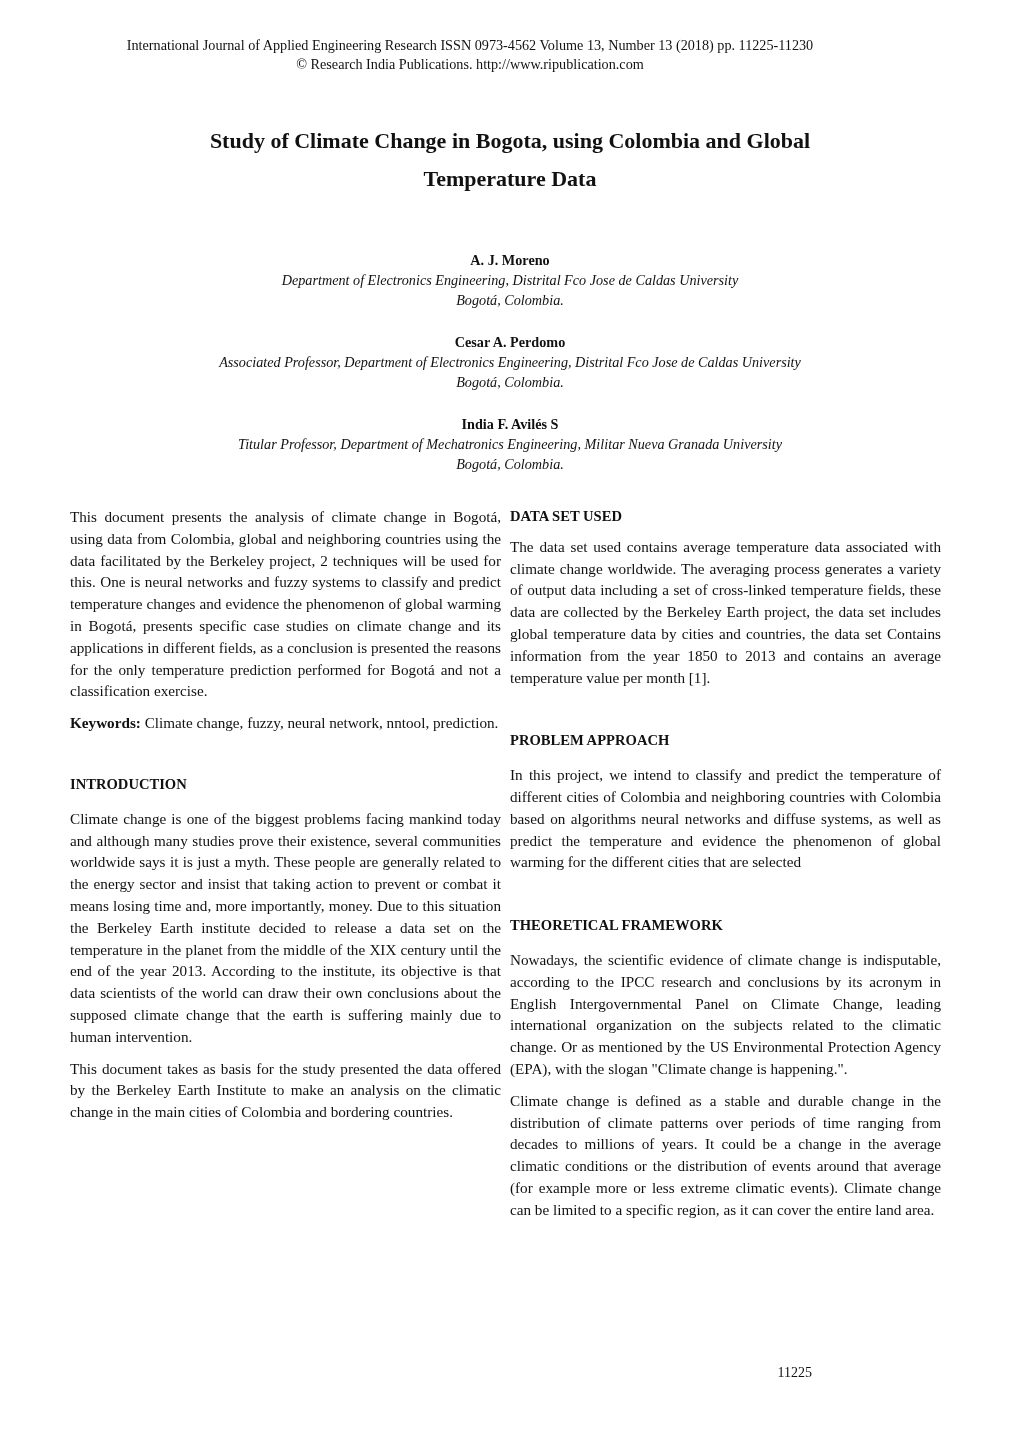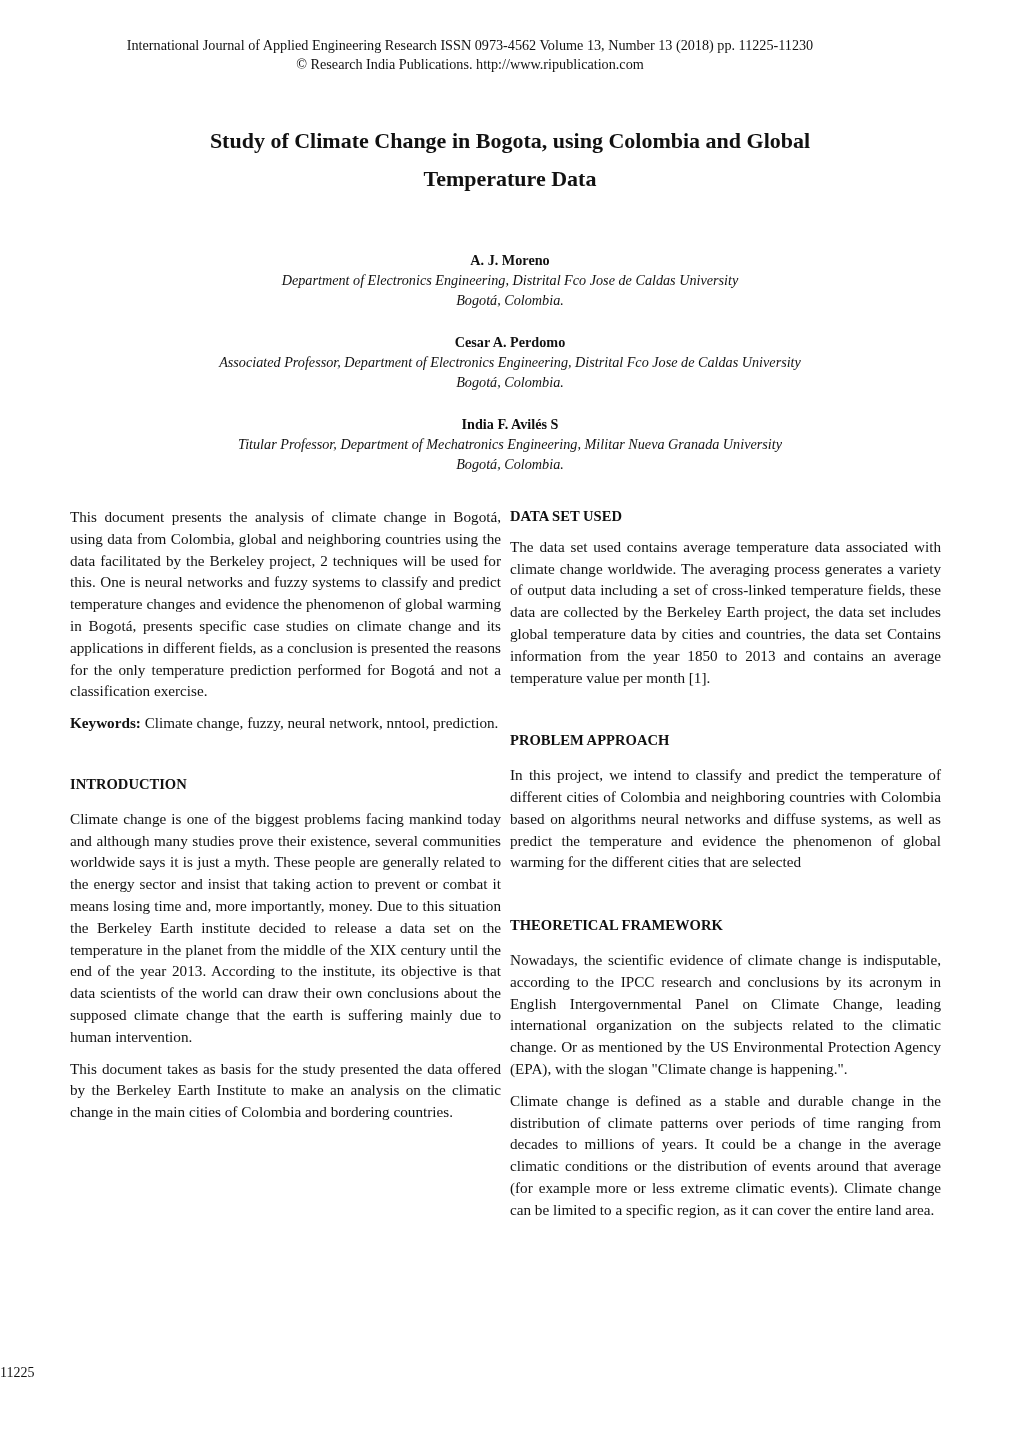--- a/index.html
+++ b/index.html
@@ -13,21 +13,21 @@
              font-size: 14.2px; line-height: 20px; }
   .author { margin-bottom: 22px; }
   .author .name { font-weight: bold; text-align: center; }
   .author .aff { font-style: italic; }
   .col { position: absolute; top: 506px; width: 431px; font-size: 15.2px; line-height: 21.8px; }
   .col.left { left: 70px; }
   .col.right { left: 510px; }
   .heading { font-weight: bold; font-size: 14.6px; margin: 0 0 8px 0; }
   .para { text-align: justify; margin: 0 0 10px 0; }
   .kw-label { font-weight: bold; }
-  .footer { position: absolute; top: 1365px; left: 0; width: 812px; text-align: left; font-size: 14px; }
+  .footer { position: absolute; top: 1365px; left: 0; width: 812px; text-align: right; font-size: 14px; }
 </style>
 </head>
 <body>
 
 <div class="header">
   <div>International Journal of Applied Engineering Research ISSN 0973-4562 Volume 13, Number 13 (2018) pp. 11225-11230</div>
   <div>© Research India Publications.  http://www.ripublication.com</div>
 </div>
 
 <div class="title">

